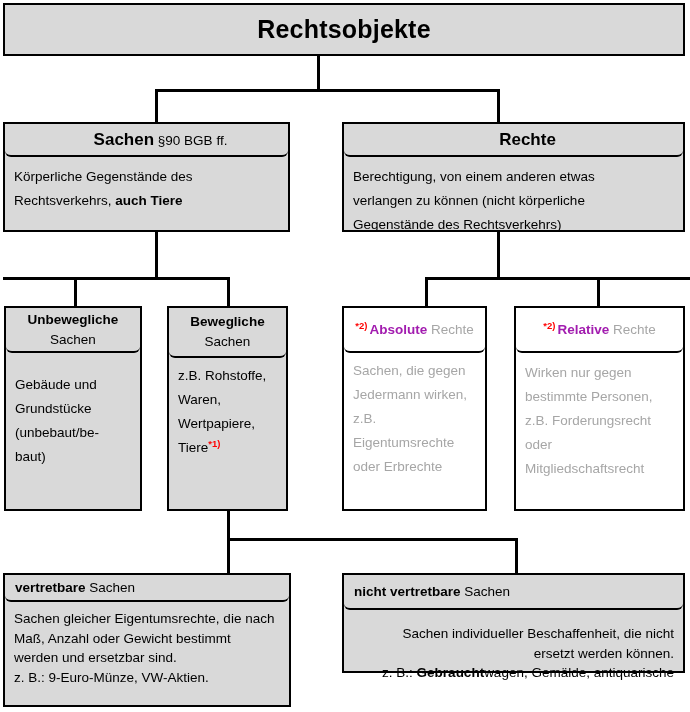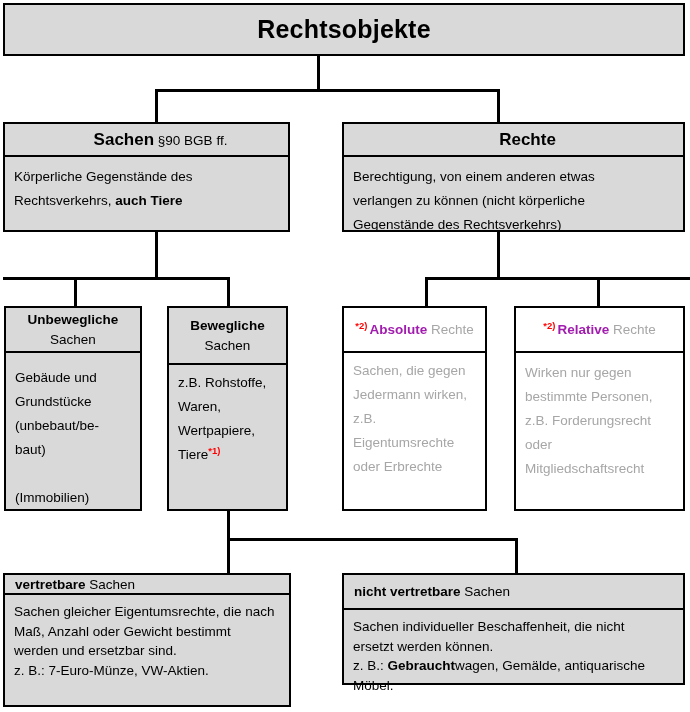--- a/index.html
+++ b/index.html
@@ -24,20 +24,21 @@
     background: #d9d9d9;
   }
   .box.white { background: #ffffff; }
 
   .box-head {
     box-sizing: border-box;
     border-bottom: 2px solid #000000;
     display: flex;
     align-items: center;
     justify-content: center;
+    border-radius: 6px;
   }
   .box-head.left {
     justify-content: flex-start;
     padding-left: 10px;
   }
   .box-body {
     box-sizing: border-box;
     padding: 8px 9px 6px 9px;
   }
 
@@ -174,34 +175,33 @@
   <div class="vline" style="left:425px; top:277px; width:3px; height:29px;"></div>
   <div class="vline" style="left:597px; top:277px; width:3px; height:29px;"></div>
 
   <div class="box" style="left:4px; top:306px; width:138px; height:205px;">
     <div class="box-head" style="height:45px; flex-direction:column; justify-content:center;">
       <div class="t-head3">
         <div>Unbewegliche</div>
         <div class="reg">Sachen</div>
       </div>
     </div>
-    <div class="box-body" style="padding-top:13px;">
+    <div class="box-body" style="padding-top:20px;">
       <div class="body-txt">
         <div>Gebäude und</div>
         <div>Grundstücke</div>
         <div>(unbebaut/be-</div>
         <div>baut)</div>
         <div>&nbsp;</div>
-        <div>(Immobilien)</div>
       </div>
     </div>
   </div>
 
   <div class="box" style="left:167px; top:306px; width:121px; height:205px;">
-    <div class="box-head" style="height:57px; flex-direction:column; justify-content:center;">
+    <div class="box-head" style="height:50px; flex-direction:column; justify-content:center;">
       <div class="t-head3">
         <div>Bewegliche</div>
         <div class="reg">Sachen</div>
       </div>
     </div>
     <div class="box-body" style="padding-top:6px;">
       <div class="body-txt">
         <div>z.B. Rohstoffe,</div>
         <div>Waren,</div>
         <div>Wertpapiere,</div>
@@ -242,44 +242,43 @@
         <div>Mitgliedschaftsrecht</div>
       </div>
     </div>
   </div>
 
   <div class="vline" style="left:227px; top:511px; width:3px; height:62px;"></div>
   <div class="hline" style="left:227px; top:538px; width:291px; height:3px;"></div>
   <div class="vline" style="left:515px; top:538px; width:3px; height:35px;"></div>
 
   <div class="box" style="left:3px; top:573px; width:288px; height:134px;">
-    <div class="box-head left" style="height:20px;">
+    <div class="box-head left" style="height:27px;">
       <span class="t-head-left">
         <b>vertretbare</b> <span>Sachen</span>
       </span>
     </div>
     <div class="box-body" style="padding-top:7px;">
       <div class="body-txt tight">
         <div>Sachen gleicher Eigentumsrechte, die nach</div>
         <div>Maß, Anzahl oder Gewicht bestimmt</div>
         <div>werden und ersetzbar sind.</div>
-        <div>z. B.: 7-Euro-Münze, VW-Aktien.</div>
-      </div>
-    </div>
-  </div>
-
-  <div class="box" style="left:342px; top:573px; width:343px; height:112px;">
+        <div>z. B.: 9-Euro-Münze, VW-Aktien.</div>
+      </div>
+    </div>
+  </div>
+
+  <div class="box" style="left:342px; top:573px; width:343px; height:100px;text-align:right;">
     <div class="box-head left" style="height:35px;">
       <span class="t-head-left">
         <b>nicht vertretbare</b> <span>Sachen</span>
       </span>
     </div>
-    <div class="box-body" style="padding-top:7px;">
+    <div class="box-body" style="padding-top:14px;">
       <div class="body-txt tight">
         <div>Sachen individueller Beschaffenheit, die nicht</div>
         <div>ersetzt werden können.</div>
         <div><span>z. B.: </span><b>Gebraucht</b><span>wagen, Gemälde, antiquarische</span></div>
-        <div>Möbel.</div>
       </div>
     </div>
   </div>
 
 </div>
 
 </body></html>

